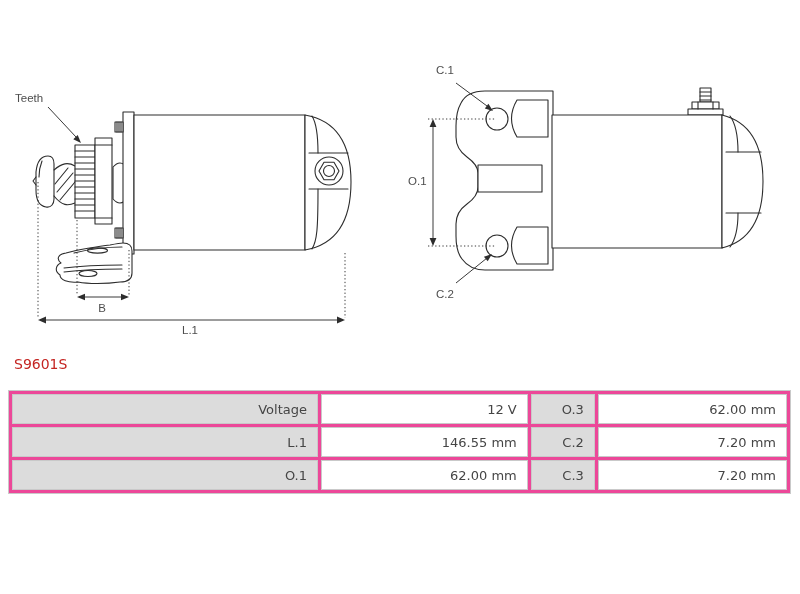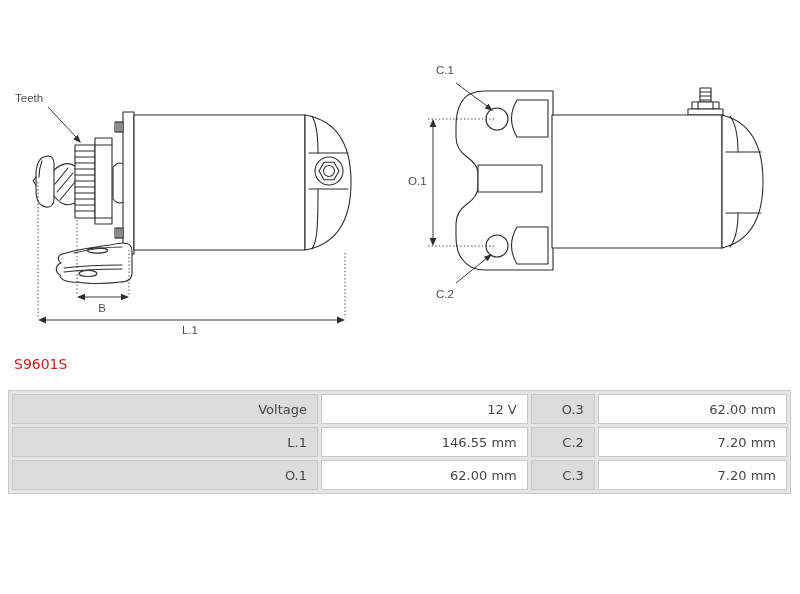--- a/index.html
+++ b/index.html
@@ -4,21 +4,21 @@
 <style>
   html,body{margin:0;padding:0;background:#fff;}
   body{width:800px;height:594px;position:relative;overflow:hidden;
        font-family:"DejaVu Sans","Liberation Sans",sans-serif;}
   .drawing{position:absolute;}
   #draw-left{left:10px;top:10px;}
   #draw-right{left:400px;top:40px;}
   .part-title{position:absolute;left:14px;top:356px;font-size:14px;font-weight:400;}
   .spec-table{position:absolute;left:8px;top:390px;width:783px;
               border-collapse:separate;border-spacing:3px;
-              border:1px solid #c9c9c9;background:#e5e5e5;
+              border:1px solid #c9c9c9;background:#ec4899;
               table-layout:fixed;}
   .spec-table td{height:28px;padding:0 10px;font-size:13px;color:#454545;
                  text-align:right;vertical-align:middle;
                  border:1px solid #c9c9c9;overflow:hidden;white-space:nowrap;}
   .spec-table td.lbl{background:#dcdcdc;}
   .spec-table td.val{background:#ffffff;}
   col.c1{width:296px;} col.c2{width:200px;} col.c3{width:62px;} col.c4{width:183px;}
   svg text{font-family:"Liberation Sans","DejaVu Sans",sans-serif;fill:#4d4d4d;}
   .ln{fill:none;stroke:#2d2d2d;stroke-width:1.1;stroke-linejoin:round;stroke-linecap:round;}
   .lnw{fill:#ffffff;stroke:#2d2d2d;stroke-width:1.1;stroke-linejoin:round;}

